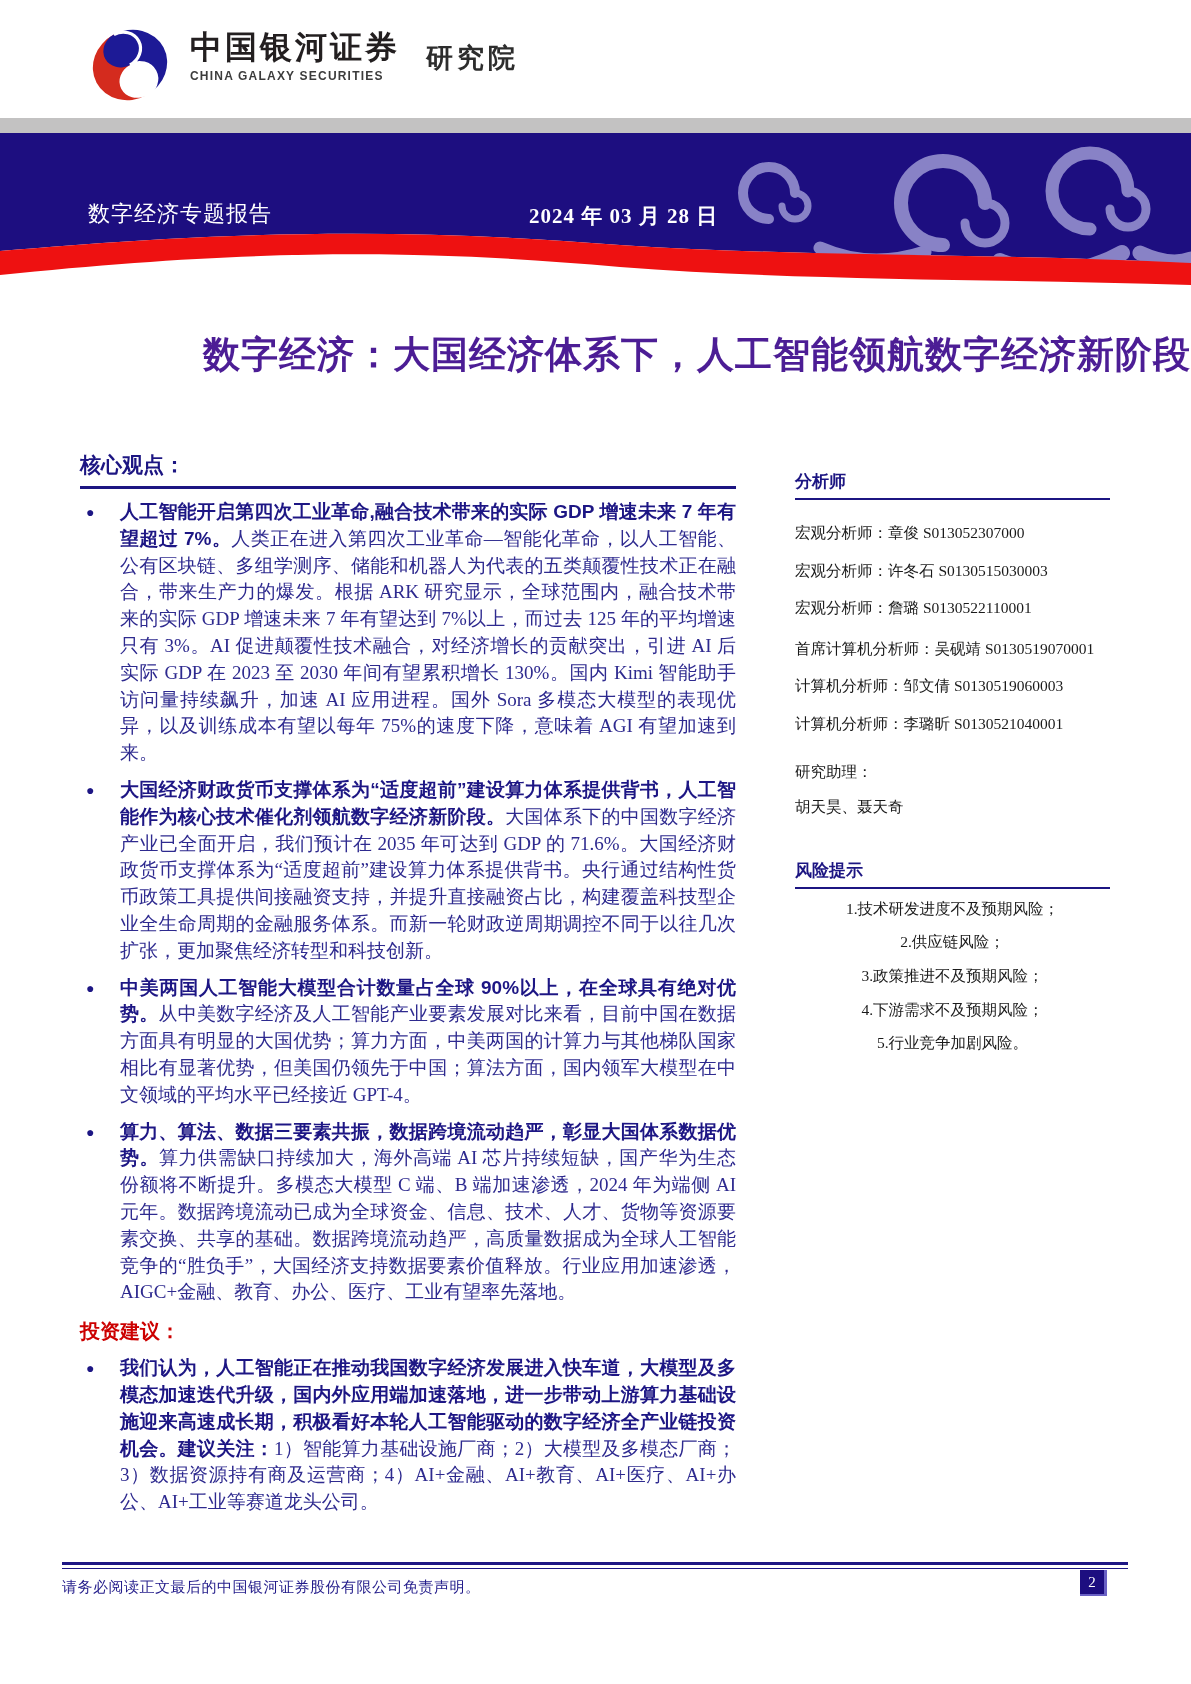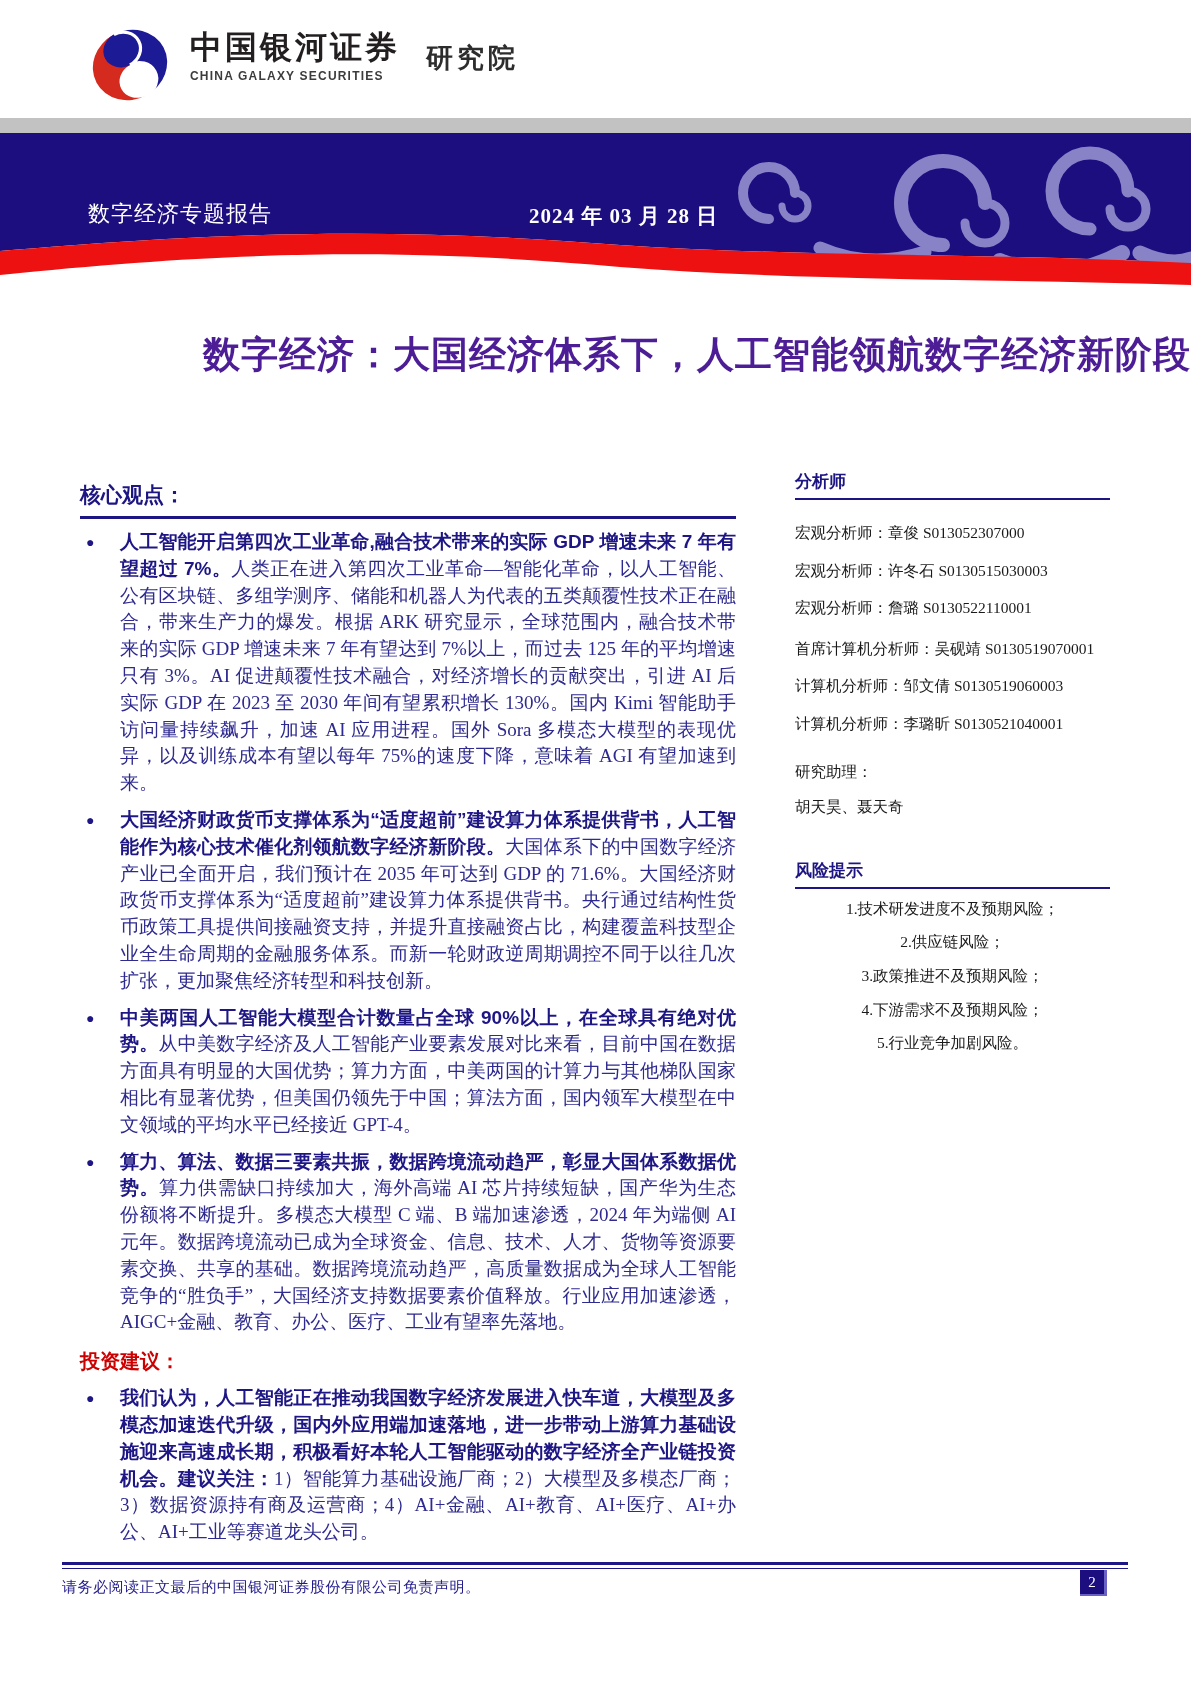--- a/index.html
+++ b/index.html
@@ -20,21 +20,21 @@
   
   .gray-strip { position:absolute; left:0; top:118px; width:1191px; height:15px; background:#c3c2c2; }
   .banner-svg { position:absolute; left:0; top:133px; width:1191px; height:182px; }
   .banner-report { position:absolute; left:88px; top:199px; color:#ffffff; font-size:22px; font-weight:normal;
                    font-family:"Liberation Sans","DejaVu Sans",sans-serif; letter-spacing:1px; }
   .banner-date { position:absolute; left:529px; top:202px; color:#ffffff; font-size:21px; font-weight:bold; letter-spacing:1px; }
   
   .doc-title { position:absolute; left:0; top:330px; width:1191px; text-align:right;
                color:#4c1d95; font-size:37px; font-weight:bold; letter-spacing:1px; }
   
-  .left-col { position:absolute; left:80px; top:481px; width:656px; color:#2e2a8f; }
+  .left-col { position:absolute; left:80px; top:451px; width:656px; color:#2e2a8f; }
   .core-heading { font-family:"Liberation Sans","DejaVu Sans",sans-serif; font-size:21px; font-weight:bold;
                   color:#1c1582; padding-bottom:7px; border-bottom:3px solid #1c1582; }
   .bullet { position:relative; padding-left:40px; margin-top:10px;
             font-size:19px; line-height:26.8px; text-align:justify; }
   .dot { position:absolute; left:6px; top:1px; color:#1d1684; font-size:14px; }
   .b { font-weight:bold; color:#1d1684; font-family:"Liberation Sans","DejaVu Sans",sans-serif; }
   .advice-heading { margin-top:12px; color:#cc0000; font-size:20px; font-weight:bold;
                     font-family:"Liberation Sans","DejaVu Sans",sans-serif; }
   
   .right-col { position:absolute; left:795px; top:470px; width:315px; color:#1a1a1a; font-size:15.5px; }

